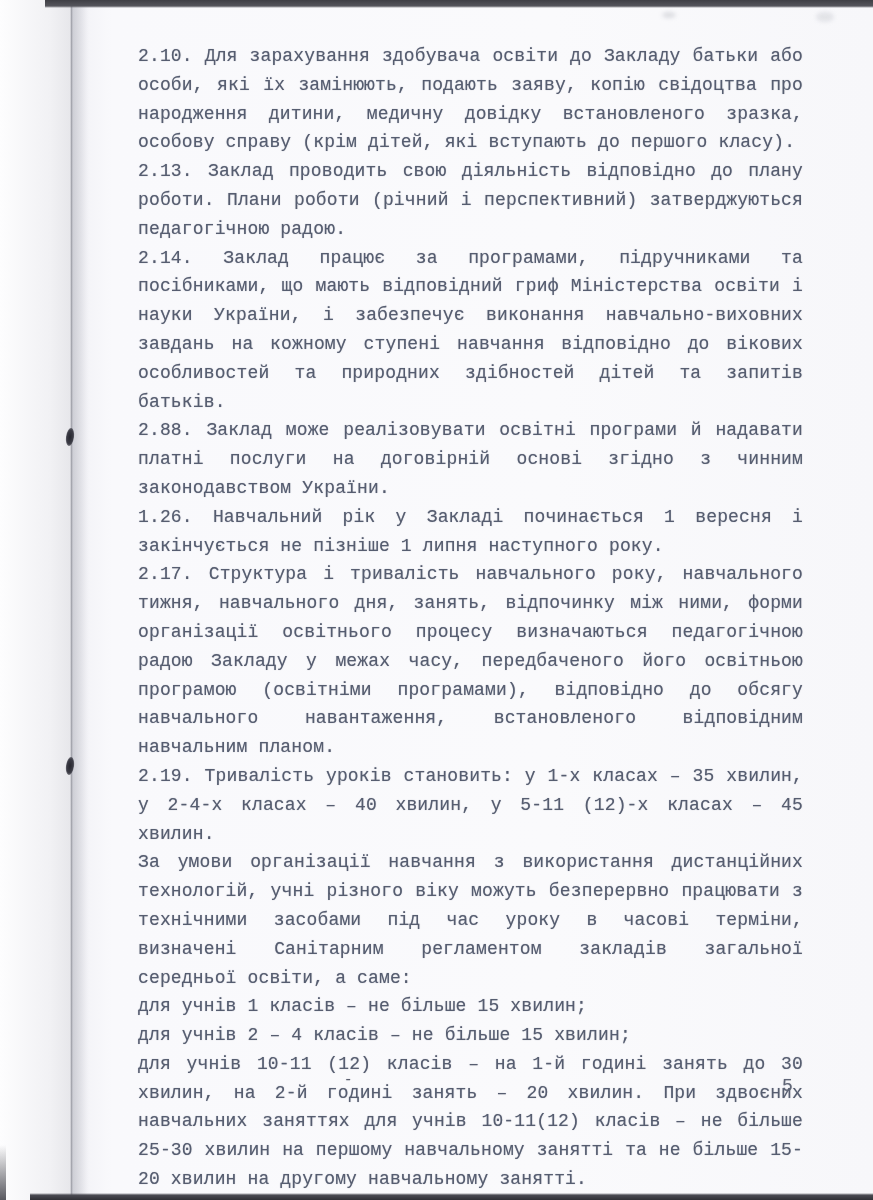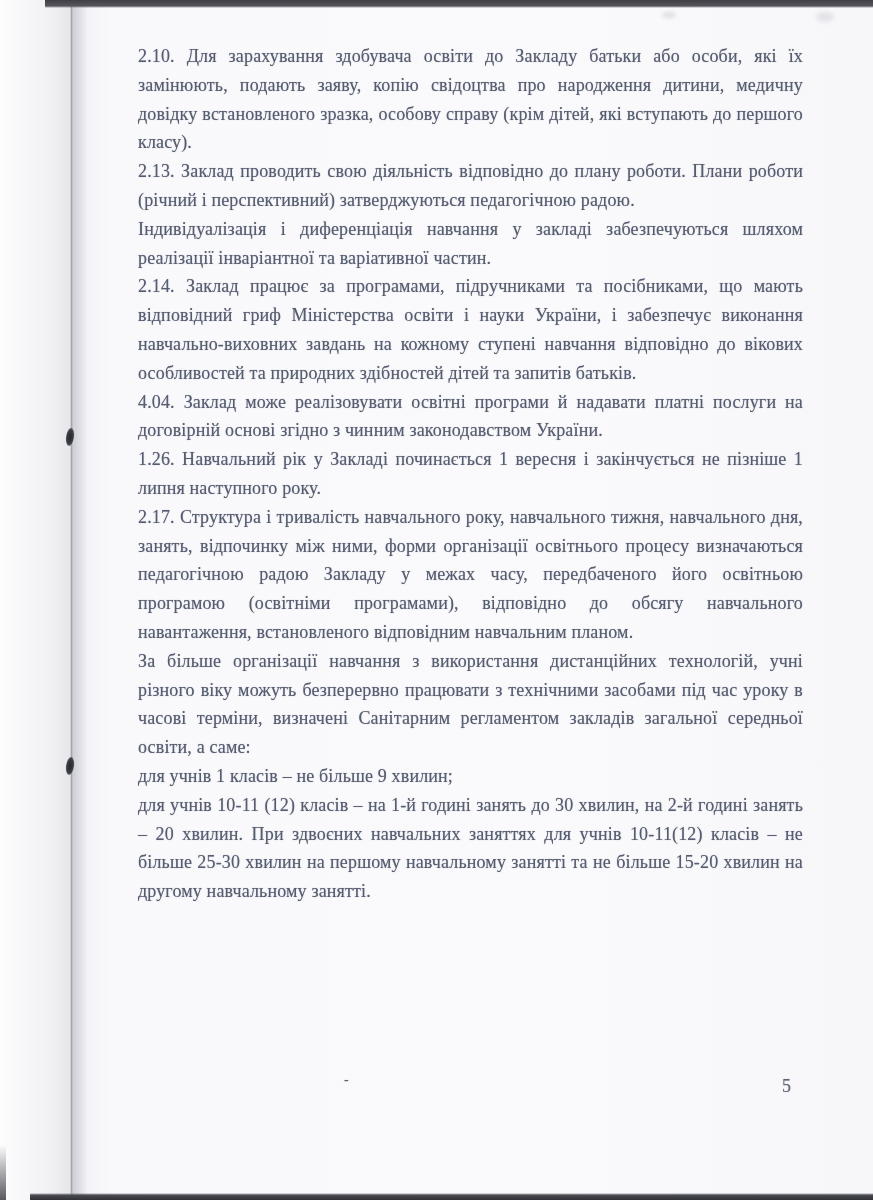--- a/index.html
+++ b/index.html
@@ -6,21 +6,21 @@
     margin: 0;
     padding: 0;
     background: #ffffff;
   }
   .scan-root {
     position: relative;
     width: 873px;
     height: 1200px;
     overflow: hidden;
     background: #fbfbfd;
-    font-family: Liberation Serif, serif;
+    font-family: Liberation Mono, monospace;
   }
   
   .outside-left {
     position: absolute;
     left: 0; top: 0;
     width: 72px; height: 100%;
     background: linear-gradient(90deg, #fdfdfe 0%, #f1f1f4 70%, #e6e6ea 100%);
   }
   
   .paper {
@@ -129,27 +129,28 @@
 
   <div class="staple-mark staple-top"></div>
   <div class="staple-mark staple-bottom"></div>
 
   <div class="smudge smudge-a"></div>
   <div class="smudge smudge-b"></div>
 
   <div class="text-block">
     <p>2.10. Для зарахування здобувача освіти до Закладу батьки або особи, які їх замінюють, подають заяву, копію свідоцтва про народження дитини, медичну довідку встановленого зразка, особову справу (крім дітей, які вступають до першого класу).</p>
     <p>2.13. Заклад проводить свою діяльність відповідно до плану роботи. Плани роботи (річний і перспективний) затверджуються педагогічною радою.</p>
-    <p>Індивідуалізація і диференціація навчання у закладі забезпечуються шляхом реалізації інваріантної та варіативної частин.</p>
     <p>2.14. Заклад працює за програмами, підручниками та посібниками, що мають відповідний гриф Міністерства освіти і науки України, і забезпечує виконання навчально-виховних завдань на кожному ступені навчання відповідно до вікових особливостей та природних здібностей дітей та запитів батьків.</p>
-    <p>4.04. Заклад може реалізовувати освітні програми й надавати платні послуги на договірній основі згідно з чинним законодавством України.</p>
+    <p>2.88. Заклад може реалізовувати освітні програми й надавати платні послуги на договірній основі згідно з чинним законодавством України.</p>
     <p>1.26. Навчальний рік у Закладі починається 1 вересня і закінчується не пізніше 1 липня наступного року.</p>
     <p>2.17. Структура і тривалість навчального року, навчального тижня, навчального дня, занять, відпочинку між ними, форми організації освітнього процесу визначаються педагогічною радою Закладу у межах часу, передбаченого його освітньою програмою (освітніми програмами), відповідно до обсягу навчального навантаження, встановленого відповідним навчальним планом.</p>
-    <p>За більше організації навчання з використання дистанційних технологій, учні різного віку можуть безперервно працювати з технічними засобами під час уроку в часові терміни, визначені Санітарним регламентом закладів загальної середньої освіти, а саме:</p>
-    <p>для учнів 1 класів – не більше 9 хвилин;</p>
+    <p>2.19. Тривалість уроків становить: у 1-х класах – 35 хвилин, у 2-4-х класах – 40 хвилин, у 5-11 (12)-х класах – 45 хвилин.</p>
+    <p>За умови організації навчання з використання дистанційних технологій, учні різного віку можуть безперервно працювати з технічними засобами під час уроку в часові терміни, визначені Санітарним регламентом закладів загальної середньої освіти, а саме:</p>
+    <p>для учнів 1 класів – не більше 15 хвилин;</p>
+    <p>для учнів 2 – 4 класів – не більше 15 хвилин;</p>
     <p>для учнів 10-11 (12) класів – на 1-й годині занять до 30 хвилин, на 2-й годині занять – 20 хвилин. При здвоєних навчальних заняттях для учнів 10-11(12) класів – не більше 25-30 хвилин на першому навчальному занятті та не більше 15-20 хвилин на другому навчальному занятті.</p>
 
   </div>
 
   <div class="ink-speck">-</div>
 
   <div class="page-number">5</div>
 
 </div>
 

